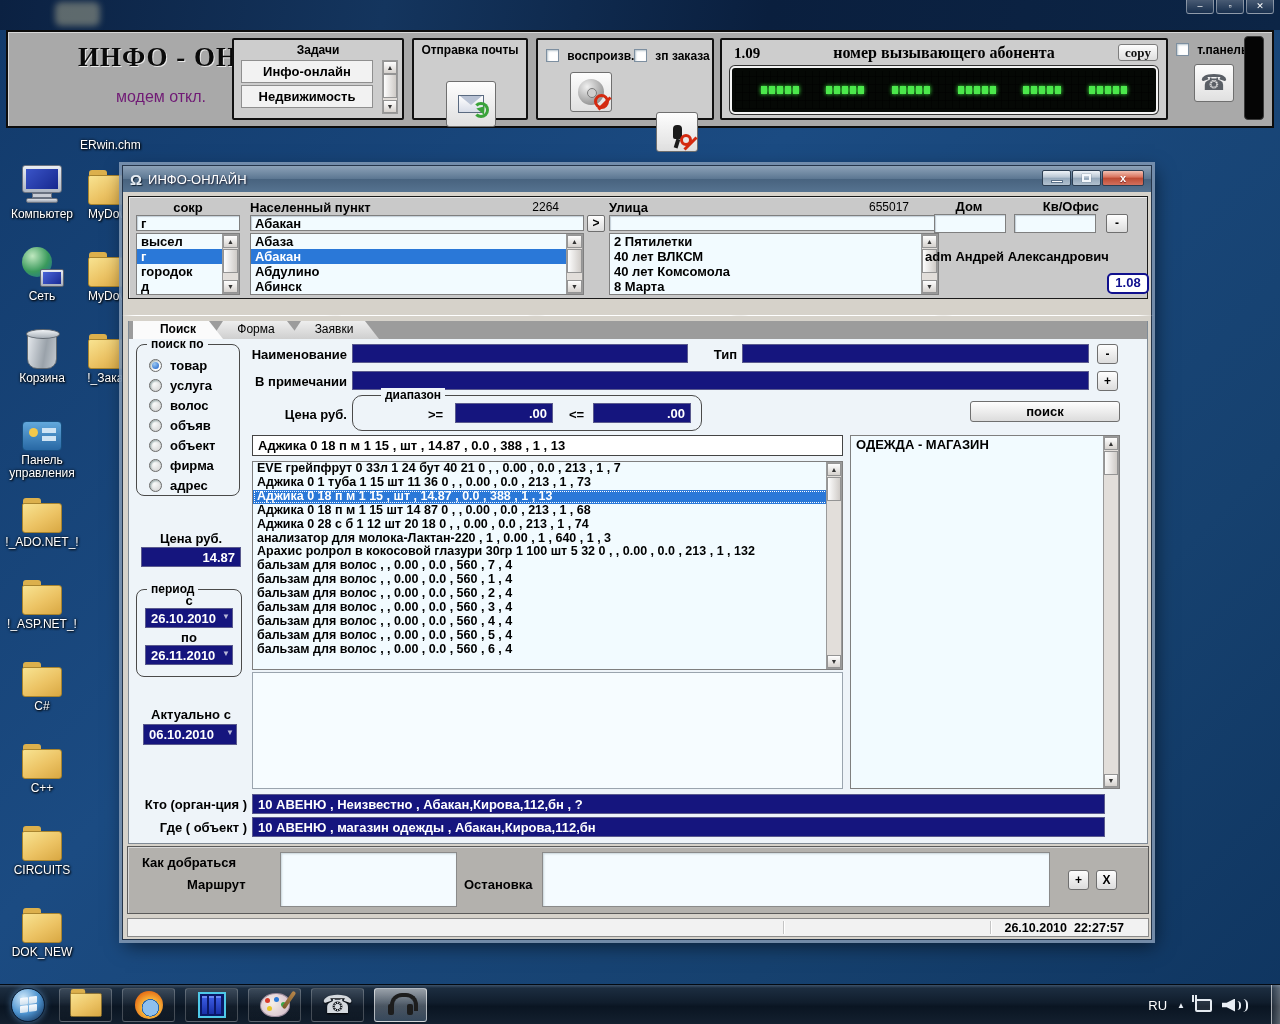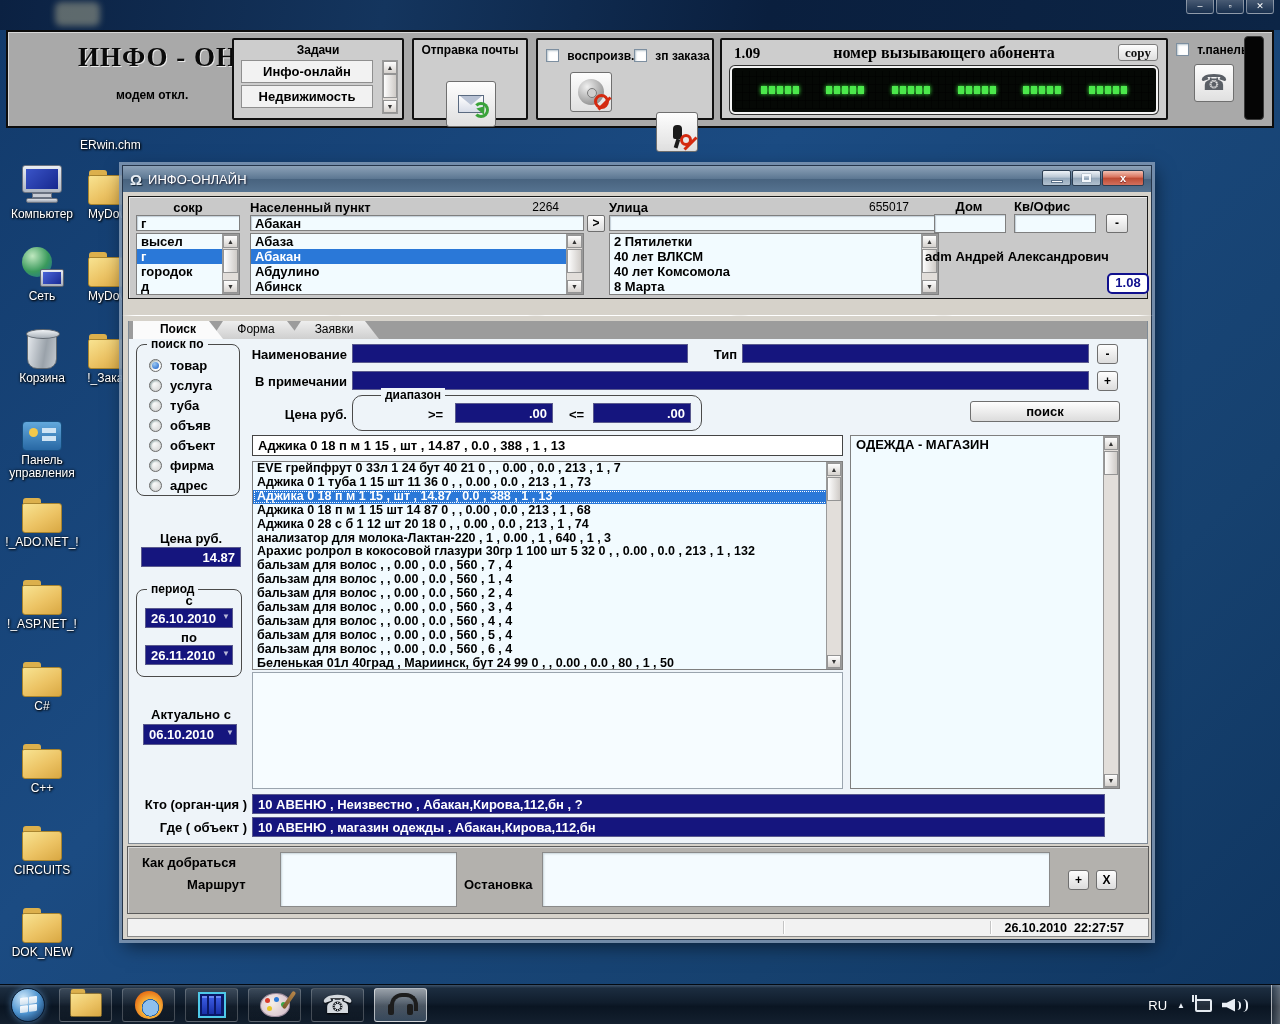--- a/index.html
+++ b/index.html
@@ -9,21 +9,21 @@
   #screen{position:relative;width:1280px;height:1024px;background:linear-gradient(135deg,#123a6b,#1b4b82 40%,#16416f 75%,#0f3560);overflow:hidden}
   
   .topstrip{position:absolute;left:0;top:0;width:1280px;height:30px;background:linear-gradient(100deg,#0b2142,#14355e 30%,#0a1f3e 60%,#0c2546)}
   .blob{position:absolute;left:55px;top:2px;width:45px;height:24px;background:rgba(245,235,180,.35);filter:blur(3px);border-radius:6px}
   .scrbtns{position:absolute;right:6px;top:0;display:flex;gap:2px}
   .scrbtn{width:28px;height:14px;border:1px solid rgba(255,255,255,.4);border-top:none;border-radius:0 0 3px 3px;background:linear-gradient(rgba(255,255,255,.25),rgba(255,255,255,.05));color:#fff;font-size:9px;line-height:12px;text-align:center}
   
   .toppanel{position:absolute;left:6px;top:30px;width:1268px;height:98px;background:#a9a9a9;border:2px solid #0c0c0c;box-shadow:inset 1px 1px 0 #d8d8d8}
   .tgroup{position:absolute;background:#cdcdcd;border:2px solid #101010;border-radius:2px}
   .apptitle{font-family:"Liberation Serif",serif;font-weight:bold;font-size:27px;color:#0a0a0a;text-shadow:1px 1px 0 #e8e8e8;letter-spacing:1px}
-  .modem{font-weight:bold;font-size:12px;color:#000000}
+  .modem{font-weight:normal;font-size:16px;color:#701a75}
   .glabel{font-weight:bold;font-size:12px;color:#000;text-align:center}
   .task-item{height:23px;background:#f2f2f2;border:1px solid #8f8f8f;font-weight:bold;font-size:13px;text-align:center;line-height:21px;margin-bottom:2px}
   .vsb{position:absolute;background:#e2deda;border:1px solid #9a9a9a;display:flex;flex-direction:column;justify-content:space-between;align-items:stretch}
   .sa{height:13px;background:linear-gradient(#fefefe,#d6d2ce);border:1px solid #949494;font-size:7px;line-height:11px;text-align:center;color:#333}
   .sth{position:absolute;left:0;width:100%;height:24px;background:linear-gradient(90deg,#fdfdfd,#cfcbc7);border:1px solid #949494}
   .b3d{background:linear-gradient(#fefefe,#dedede);border:1px solid #7d7d7d;border-radius:3px;font-weight:bold;color:#111;text-align:center}
   .iconbtn{background:linear-gradient(#fdfdfd,#e0e0e0);border:1px solid #6f6f6f;border-radius:3px;display:flex;align-items:center;justify-content:center;position:relative}
   .cb{display:inline-block;width:13px;height:13px;background:#fff;border:1px solid #7d8fa0;box-shadow:inset 1px 1px 2px #b8c4cc;vertical-align:middle}
   .cblab{font-weight:bold;font-size:12px;color:#000;vertical-align:middle;margin-left:5px}
   
@@ -427,21 +427,21 @@
         </div>
       <div class="vsb" style="left:792px;top:37px;width:17px;height:60px">
         <div class="sa">▲</div>
         <div class="sth" style="top:14px"></div>
         <div class="sa">▼</div>
       </div>
       <div class="gtbtn" style="left:813px;top:18px">&gt;</div>
 
       <div class="flab" style="left:800px;top:2px;width:80px;text-align:center">Дом</div>
       <div class="inp" style="left:805px;top:17px;width:72px;height:19px"></div>
-      <div class="flab" style="left:885px;top:2px;width:85px;text-align:left">Кв/Офис</div>
+      <div class="flab" style="left:885px;top:2px;width:85px;text-align:right">Кв/Офис</div>
       <div class="inp" style="left:885px;top:17px;width:82px;height:19px"></div>
       <div class="gtbtn" style="left:977px;top:17px;width:22px;height:19px;line-height:17px">-</div>
 
       <div class="flab" style="left:768px;top:52px;width:240px;text-align:center">adm Андрей Александрович</div>
       <div class="badge" style="left:978px;top:76px;width:42px;height:21px">1.08</div>
     </div>
 
     <div class="maintabs">
         <div class="tab sel">Поиск / запрос</div>
         <div class="tab">Картотека</div>
@@ -465,21 +465,21 @@
             <div class="rrow">
               <span class="radio on"></span>
               <span class="rlab">товар</span>
             </div>
             <div class="rrow">
               <span class="radio"></span>
               <span class="rlab">услуга</span>
             </div>
             <div class="rrow">
               <span class="radio"></span>
-              <span class="rlab">туба</span>
+              <span class="rlab">волос</span>
             </div>
             <div class="rrow">
               <span class="radio"></span>
               <span class="rlab">объяв</span>
             </div>
             <div class="rrow">
               <span class="radio"></span>
               <span class="rlab">объект</span>
             </div>
             <div class="rrow">
@@ -545,21 +545,20 @@
           <div class="rli">Аджика 0 28 с б 1 12 шт 20 18 0 , , 0.00 , 0.0 , 213 , 1 , 74</div>
           <div class="rli">анализатор для молока-Лактан-220 , 1 , 0.00 , 1 , 640 , 1 , 3</div>
           <div class="rli">Арахис ролрол в кокосовой глазури 30гр 1 100 шт 5 32 0 , , 0.00 , 0.0 , 213 , 1 , 132</div>
           <div class="rli">бальзам для волос , , 0.00 , 0.0 , 560 , 7 , 4</div>
           <div class="rli">бальзам для волос , , 0.00 , 0.0 , 560 , 1 , 4</div>
           <div class="rli">бальзам для волос , , 0.00 , 0.0 , 560 , 2 , 4</div>
           <div class="rli">бальзам для волос , , 0.00 , 0.0 , 560 , 3 , 4</div>
           <div class="rli">бальзам для волос , , 0.00 , 0.0 , 560 , 4 , 4</div>
           <div class="rli">бальзам для волос , , 0.00 , 0.0 , 560 , 5 , 4</div>
           <div class="rli">бальзам для волос , , 0.00 , 0.0 , 560 , 6 , 4</div>
-          <div class="rli">Беленькая 01л 40град , Мариинск, бут 24 99 0 , , 0.00 , 0.0 , 80 , 1 , 50</div>
         </div>
       <div class="vsb" style="left:697px;top:123px;width:16px;height:207px">
         <div class="sa">▲</div>
         <div class="sth" style="top:14px"></div>
         <div class="sa">▼</div>
       </div>
       <div class="emptypanel" style="left:123px;top:333px;width:591px;height:117px"></div>
 
       <div class="catlist" style="left:721px;top:96px;width:270px;height:354px">
           <div class="cli">ОДЕЖДА - МАГАЗИН</div>

